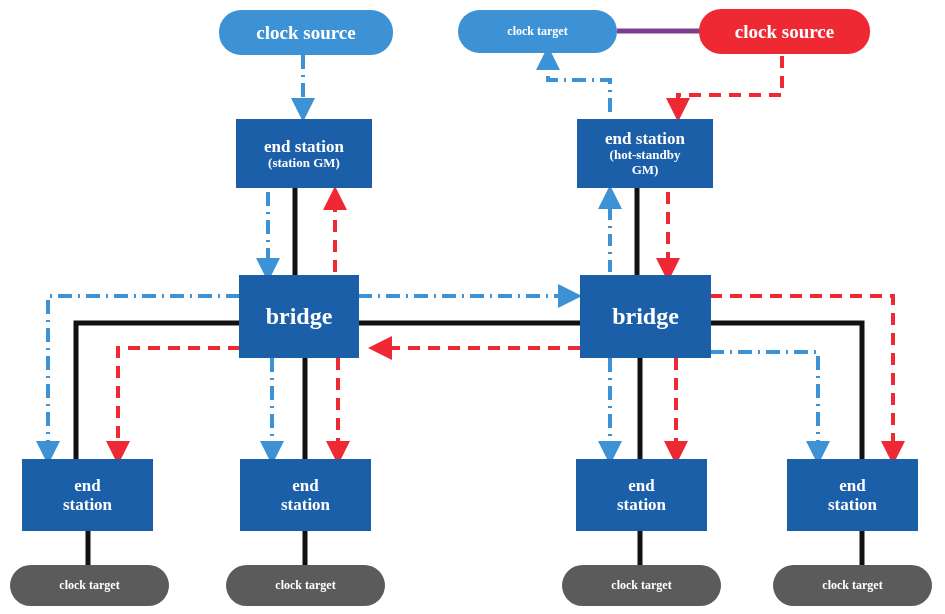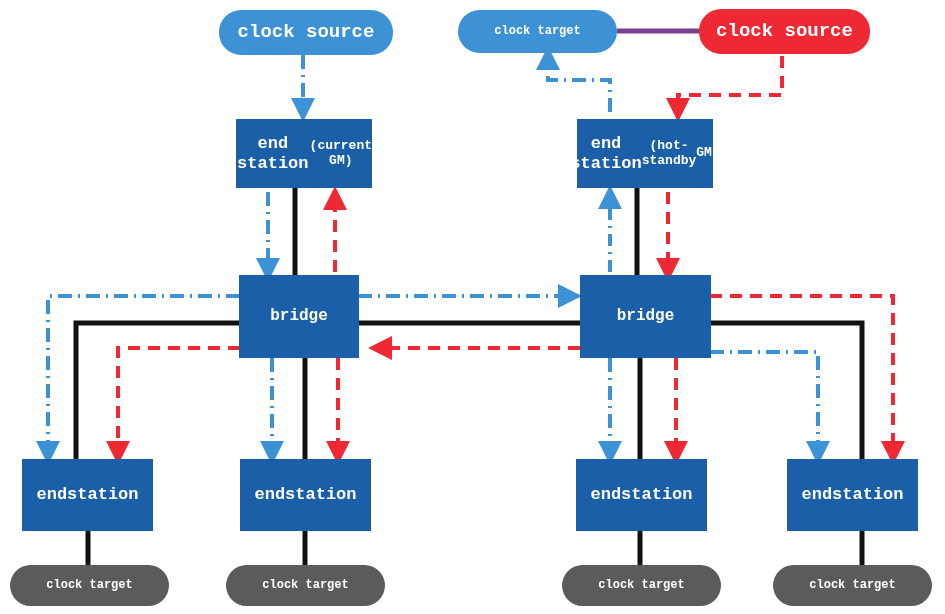--- a/index.html
+++ b/index.html
@@ -5,21 +5,21 @@
   html, body {
     margin: 0;
     padding: 0;
     background: #ffffff;
   }
   #canvas {
     position: relative;
     width: 945px;
     height: 614px;
     background: #ffffff;
-    font-family: Liberation Mono, monospace;
+    font-family: Liberation Serif, serif;
     overflow: hidden;
   }
   svg.layer {
     position: absolute;
     left: 0;
     top: 0;
     width: 945px;
     height: 614px;
     pointer-events: none;
   }
@@ -46,23 +46,23 @@
   .pill-gray {
     background: #5b5b5b;
   }
   .box-blue {
     background: #1a5fa8;
   }
   .t-src { font-size: 19px; }
   .t-tgt { font-size: 12px; }
   .t-es  { font-size: 17px; }
   .t-es-sub { font-size: 13px; }
-  .t-br  { font-size: 16px; }
+  .t-br  { font-size: 24px; }
   .multi {
-    flex-direction: row;
+    flex-direction: column;
   }
 </style>
 </head>
 <body>
 
 <div id="canvas">
 
   <svg class="layer">
     <g stroke="#111111" stroke-width="5" fill="none" stroke-linecap="butt">
 
@@ -155,21 +155,21 @@
   <div class="node pill pill-blue t-tgt" style="left:458px; top:10px; width:159px; height:43px;">
     <span>clock target</span>
   </div>
 
   <div class="node pill pill-red t-src" style="left:699px; top:9px; width:171px; height:45px;">
     <span>clock source</span>
   </div>
 
   <div class="node box-blue multi t-es" style="left:236px; top:119px; width:136px; height:69px;">
     <span>end station</span>
-    <span class="t-es-sub">(current GM)</span>
+    <span class="t-es-sub">(station GM)</span>
   </div>
 
   <div class="node box-blue multi t-es" style="left:577px; top:119px; width:136px; height:69px;">
     <span>end station</span>
     <span class="t-es-sub">(hot-standby</span>
     <span class="t-es-sub">GM)</span>
   </div>
 
   <div class="node box-blue t-br" style="left:239px; top:275px; width:120px; height:83px;">
     <span>bridge</span>

